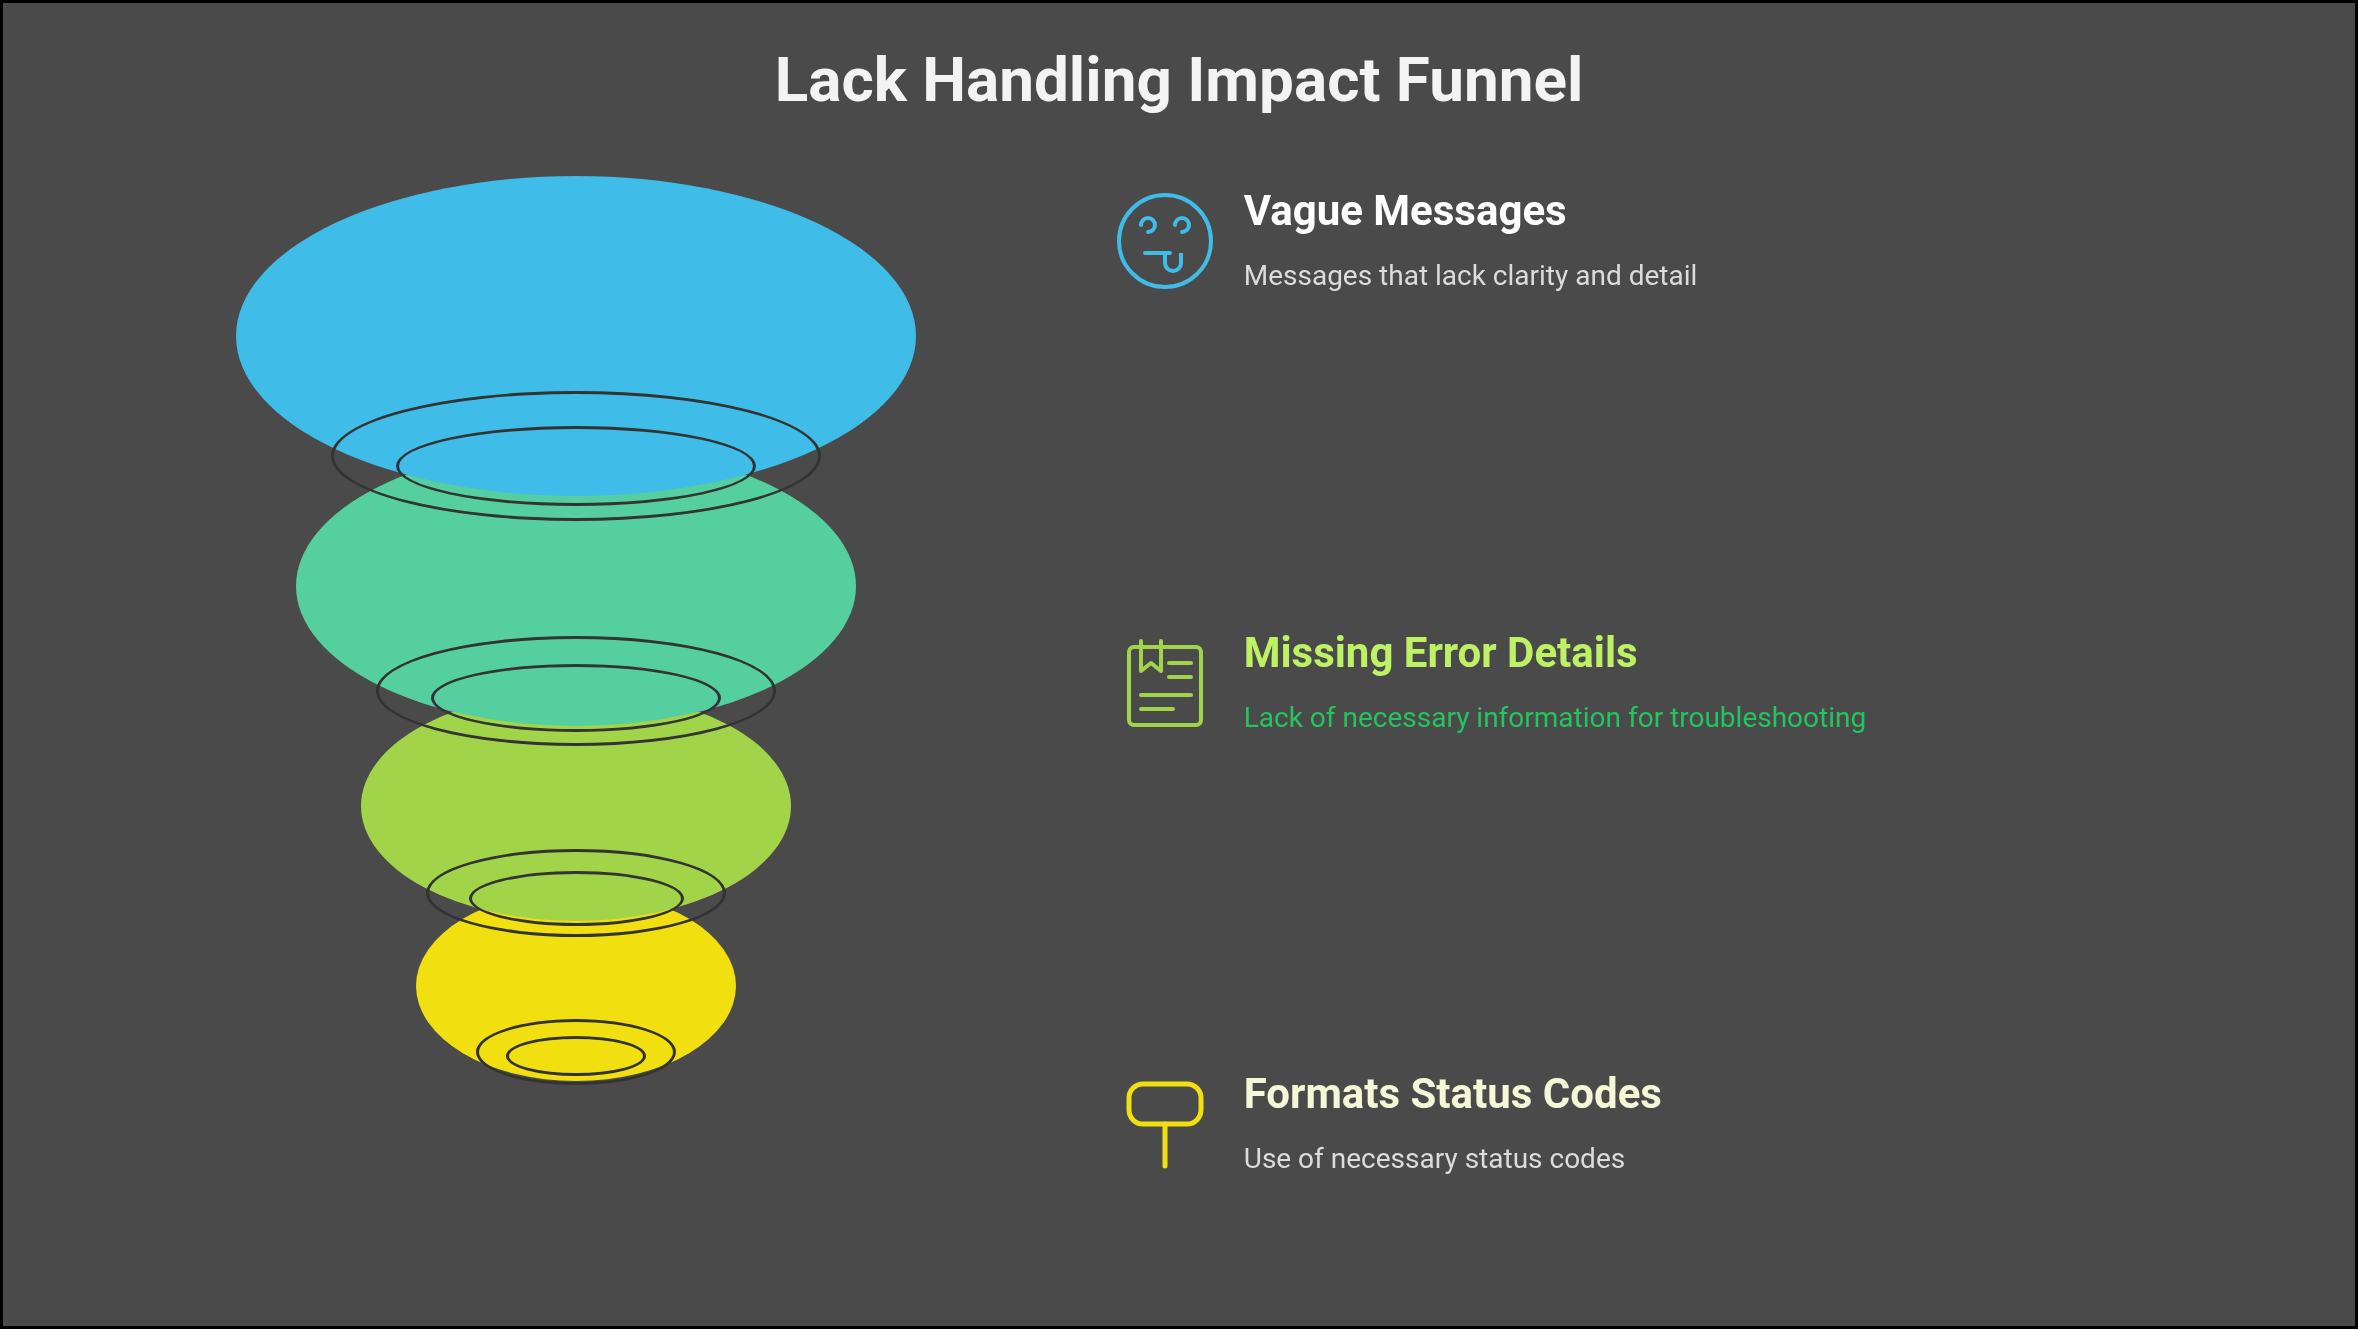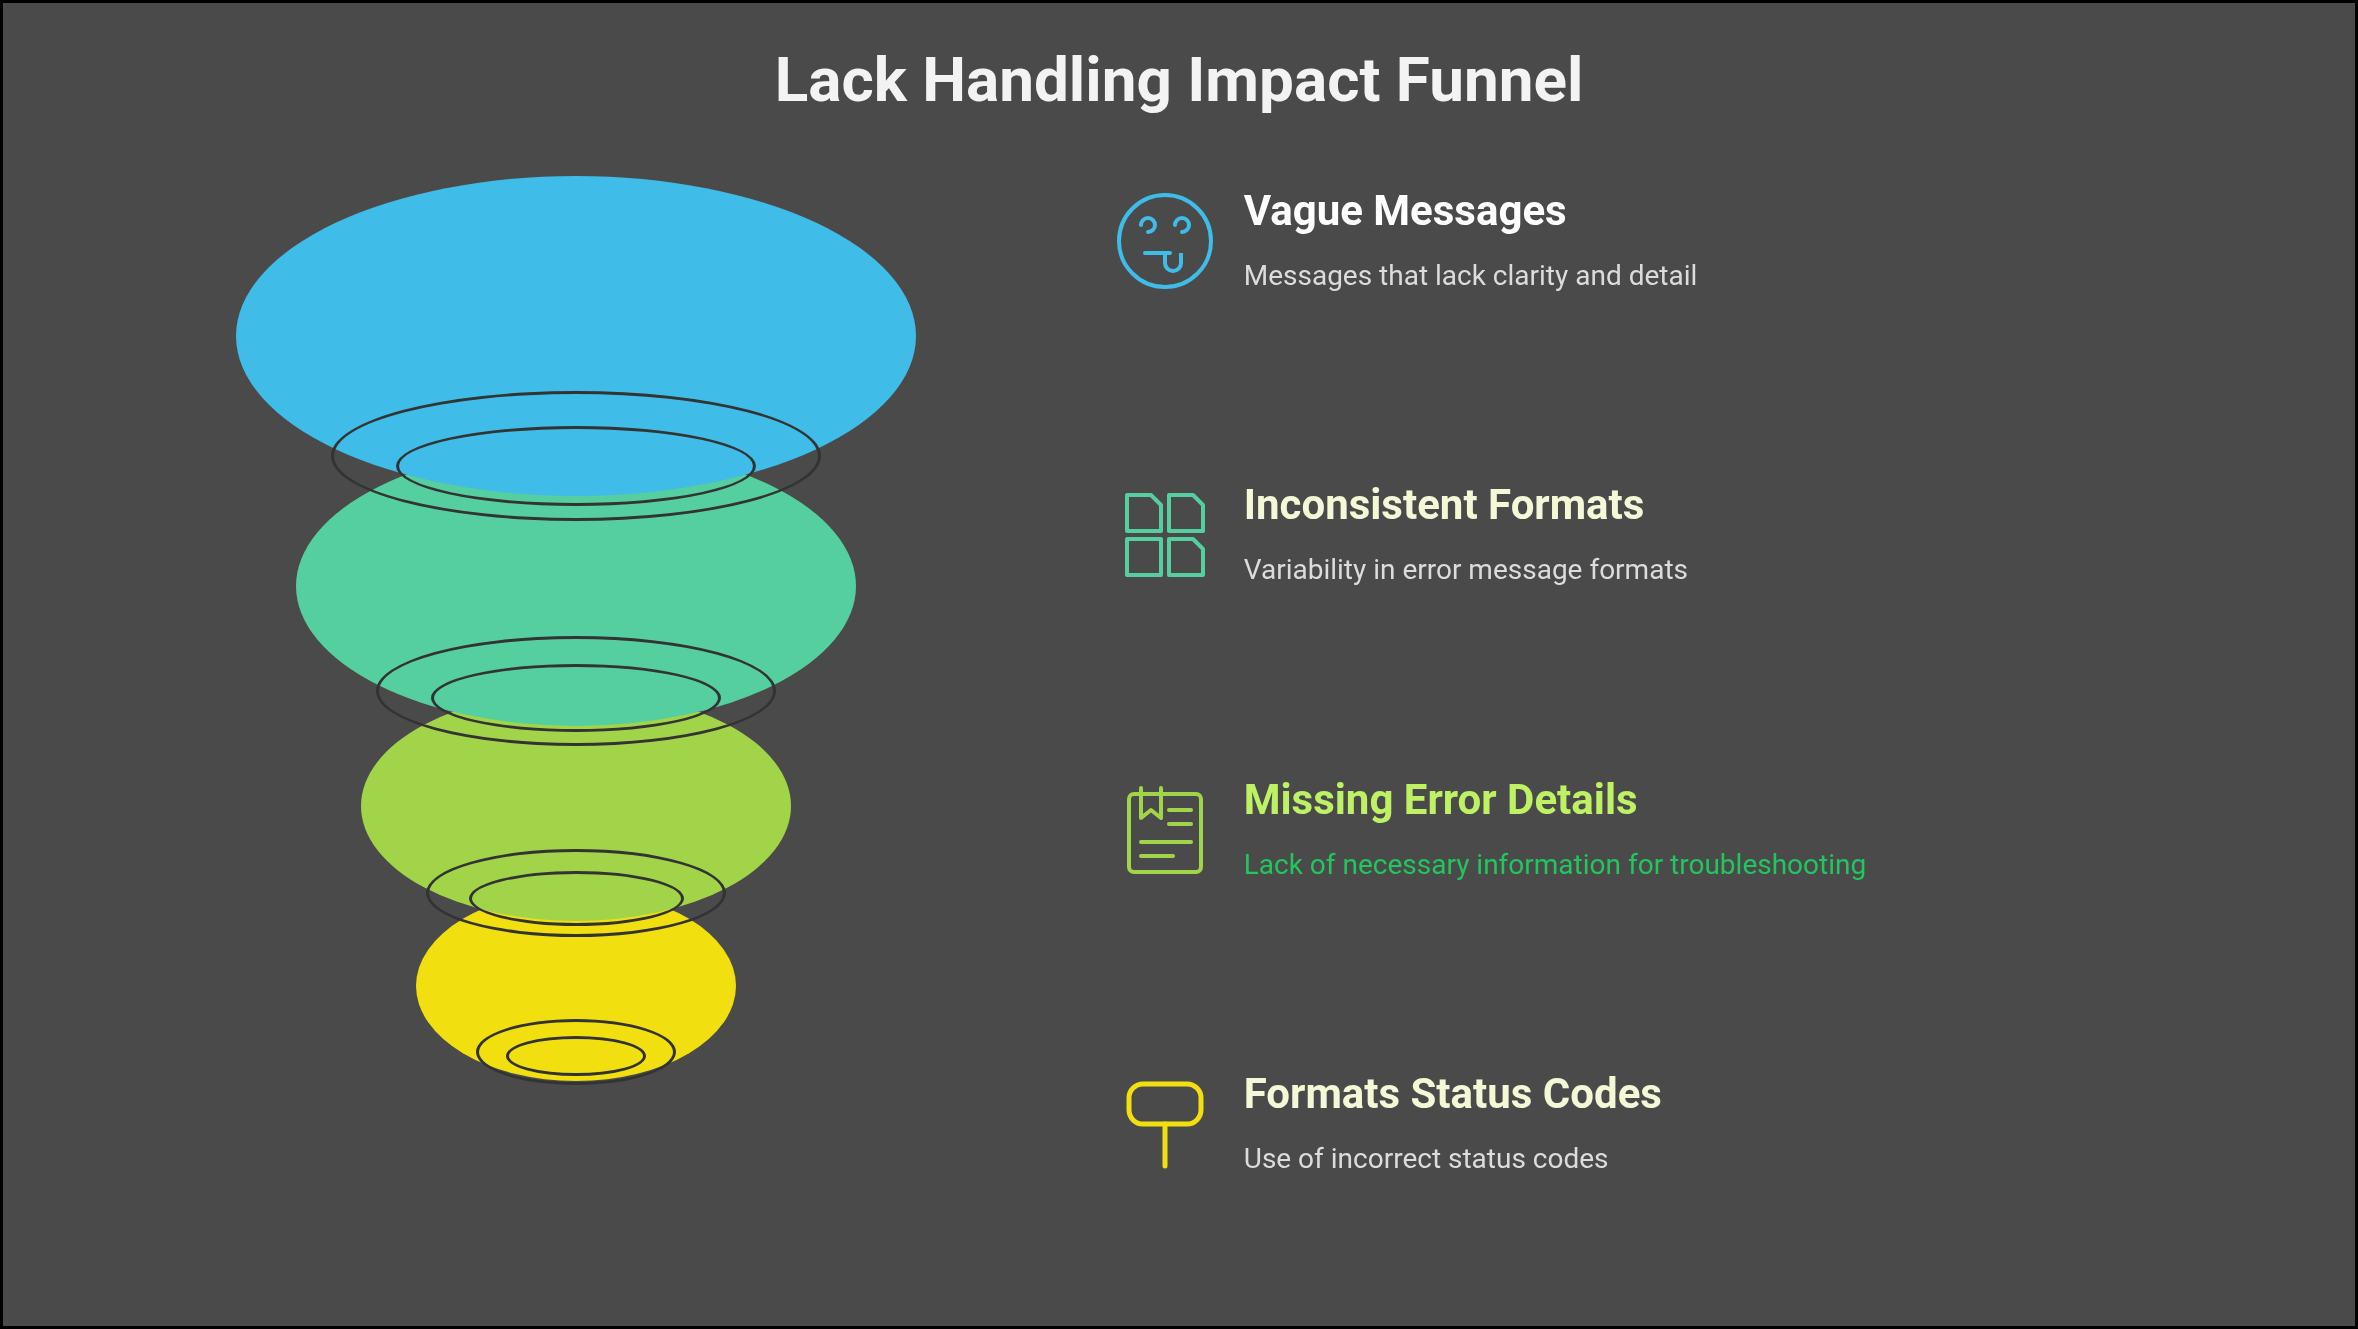--- a/index.html
+++ b/index.html
@@ -128,34 +128,20 @@
             <line x1="30" y1="62" x2="55" y2="62" stroke-linecap="round"></line>
             <path d="M50 62 v10 a8 8 0 0 0 16 0 v-10"></path>
           </svg>
         </div>
         <div class="texts">
           <div class="heading" style="color:#ffffff">Vague Messages</div>
           <div class="desc" style="color:#dcdcdc">Messages that lack clarity and detail</div>
         </div>
       </div>
 
-      <div class="row">
-        <div class="icon">
-          <svg viewBox="0 0 100 100" width="100" height="100" fill="none" stroke="#55cf9f" stroke-width="4" stroke-linejoin="round">
-            <path d="M12 10 h24 l10 10 v26 h-34 z"></path>
-            <path d="M54 10 h24 l10 10 v26 h-34 z"></path>
-            <path d="M12 54 h34 v36 h-34 z"></path>
-            <path d="M54 54 h24 l10 10 v26 h-34 z"></path>
-          </svg>
-        </div>
-        <div class="texts">
-          <div class="heading" style="color:#f4f8d6">Inconsistent Formats</div>
-          <div class="desc" style="color:#dcdcdc">Variability in error message formats</div>
-        </div>
-      </div>
 
       <div class="row">
         <div class="icon">
           <svg viewBox="0 0 100 100" width="100" height="100" fill="none" stroke="#a2d44a" stroke-width="4" stroke-linejoin="round" stroke-linecap="round">
             <rect x="14" y="14" width="72" height="78" rx="5"></rect>
             <path d="M26 8 v30 l10 -8 l10 8 v-30"></path>
             <line x1="54" y1="30" x2="76" y2="30"></line>
             <line x1="54" y1="44" x2="76" y2="44"></line>
             <line x1="26" y1="62" x2="76" y2="62"></line>
             <line x1="26" y1="76" x2="58" y2="76"></line>
@@ -169,19 +155,19 @@
 
       <div class="row">
         <div class="icon">
           <svg viewBox="0 0 100 100" width="100" height="100" fill="none" stroke="#f2df10" stroke-width="5" stroke-linejoin="round" stroke-linecap="round">
             <rect x="14" y="10" width="72" height="40" rx="14"></rect>
             <line x1="50" y1="50" x2="50" y2="92"></line>
           </svg>
         </div>
         <div class="texts">
           <div class="heading" style="color:#f4f8d6">Formats Status Codes</div>
-          <div class="desc" style="color:#dcdcdc">Use of incorrect status codes</div>
+          <div class="desc" style="color:#dcdcdc">Use of necessary status codes</div>
         </div>
       </div>
 
     </div>
   </div>
 </div>
 
 </body></html>

